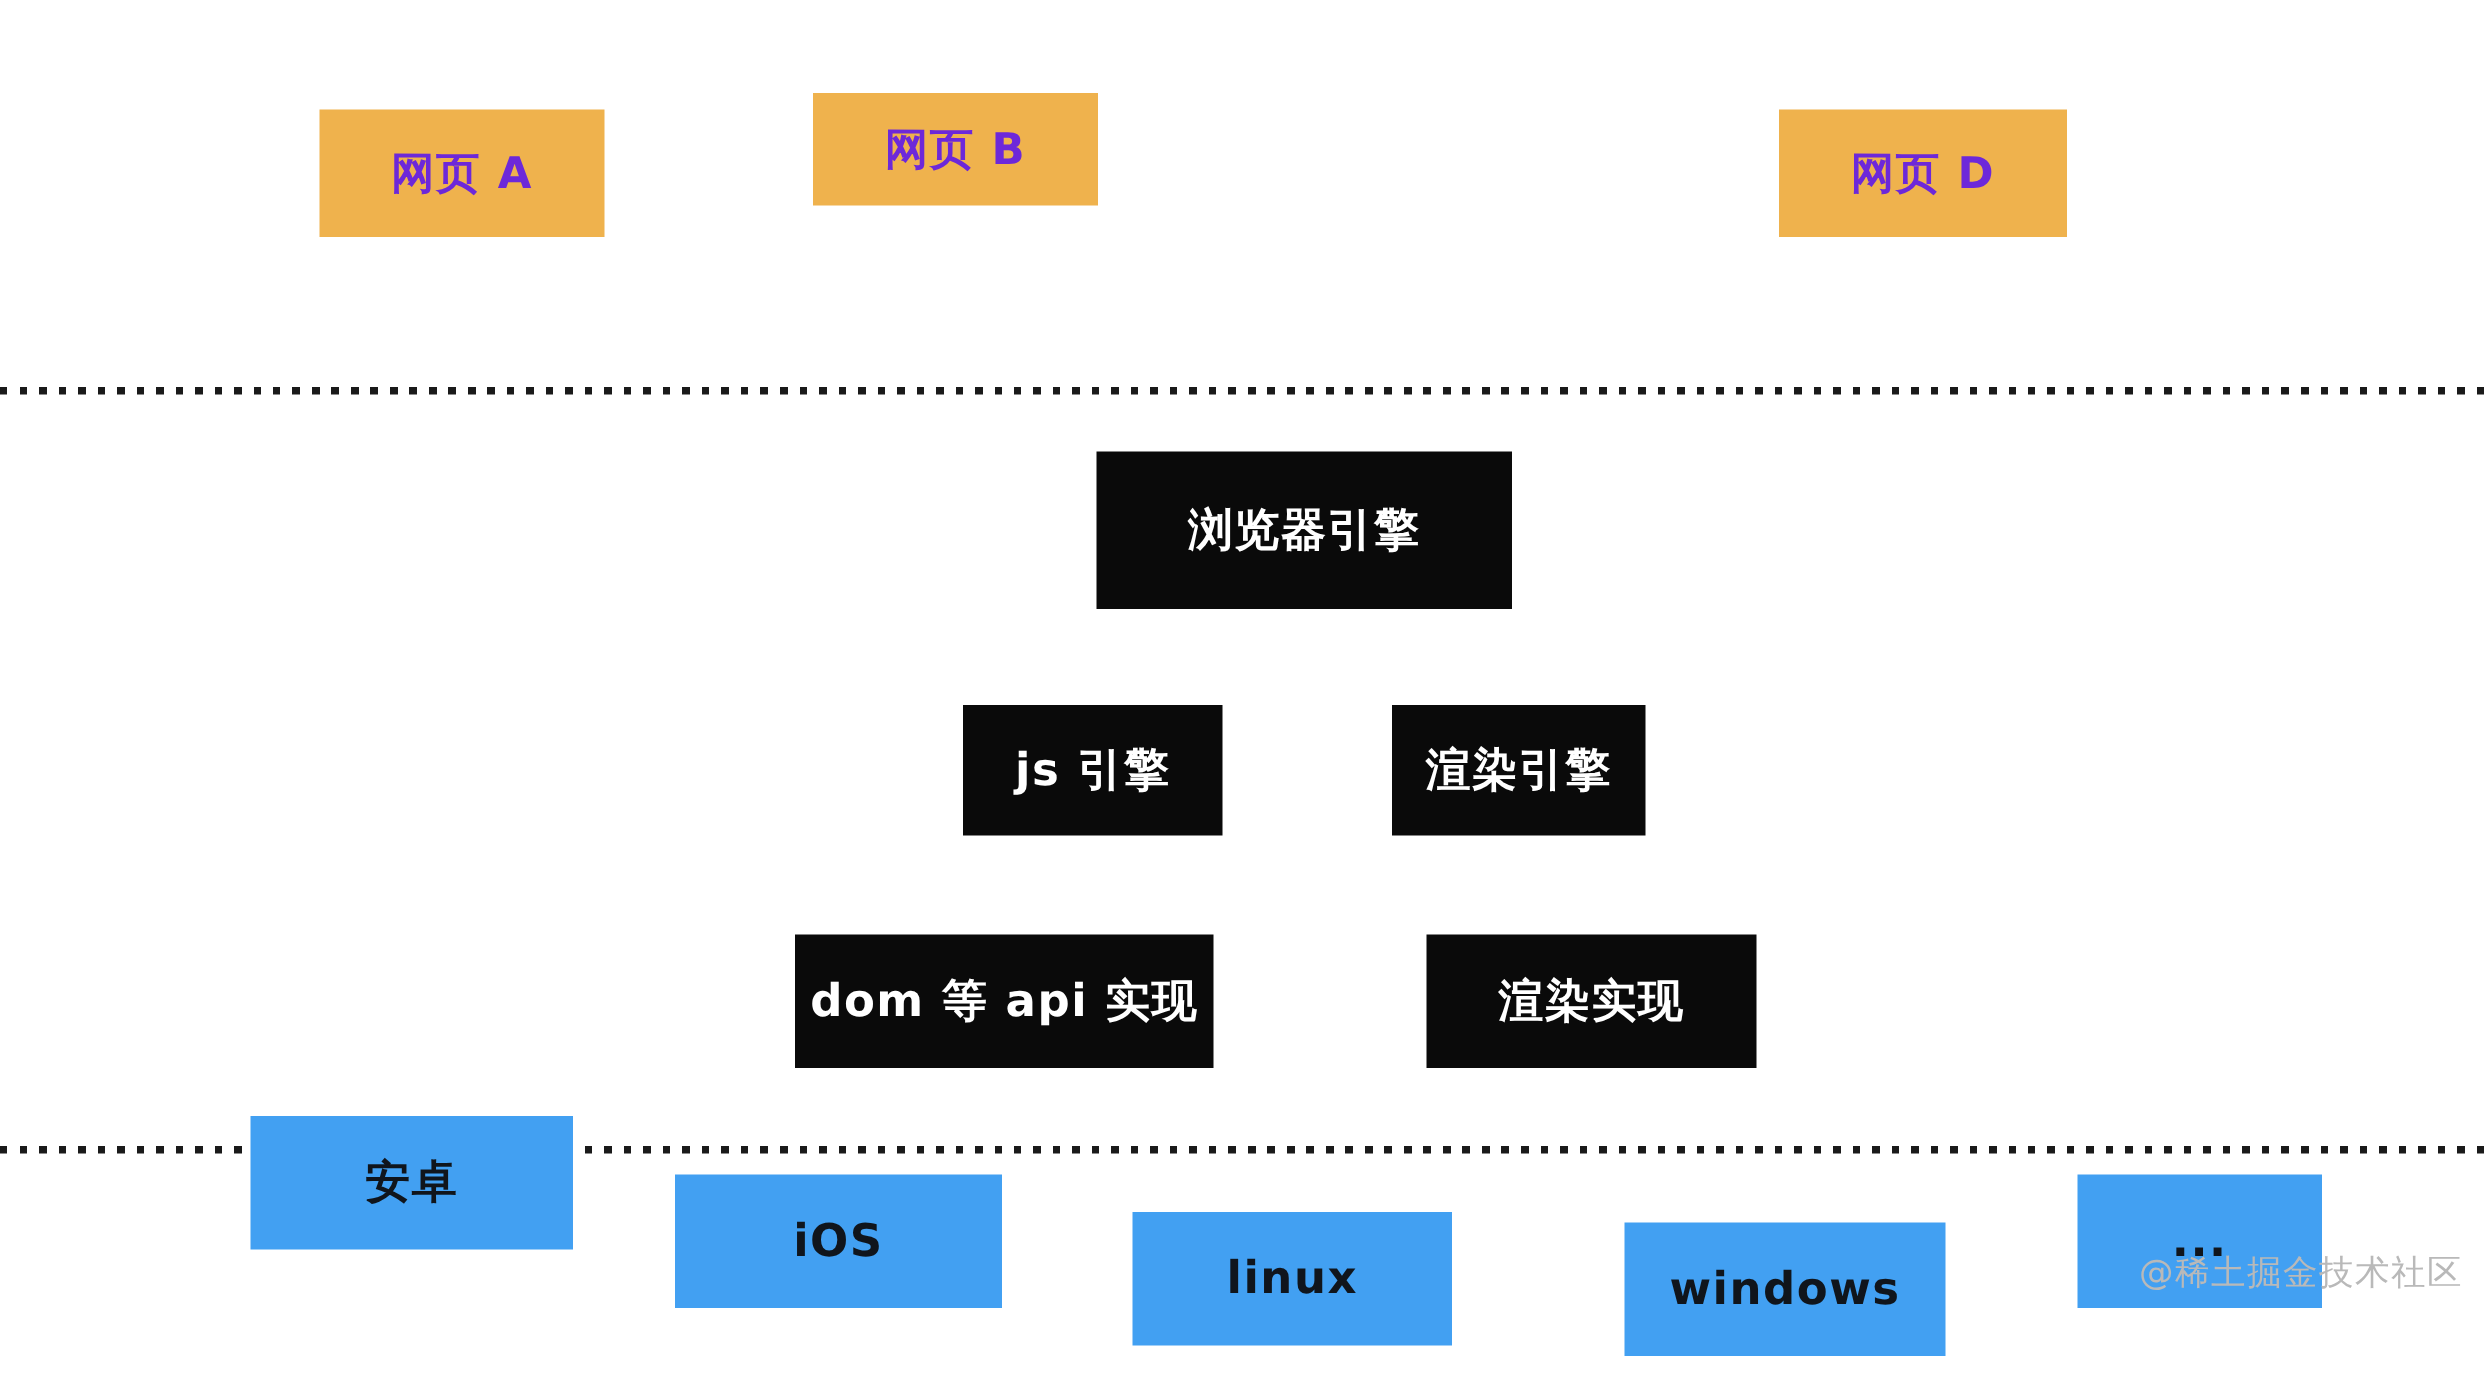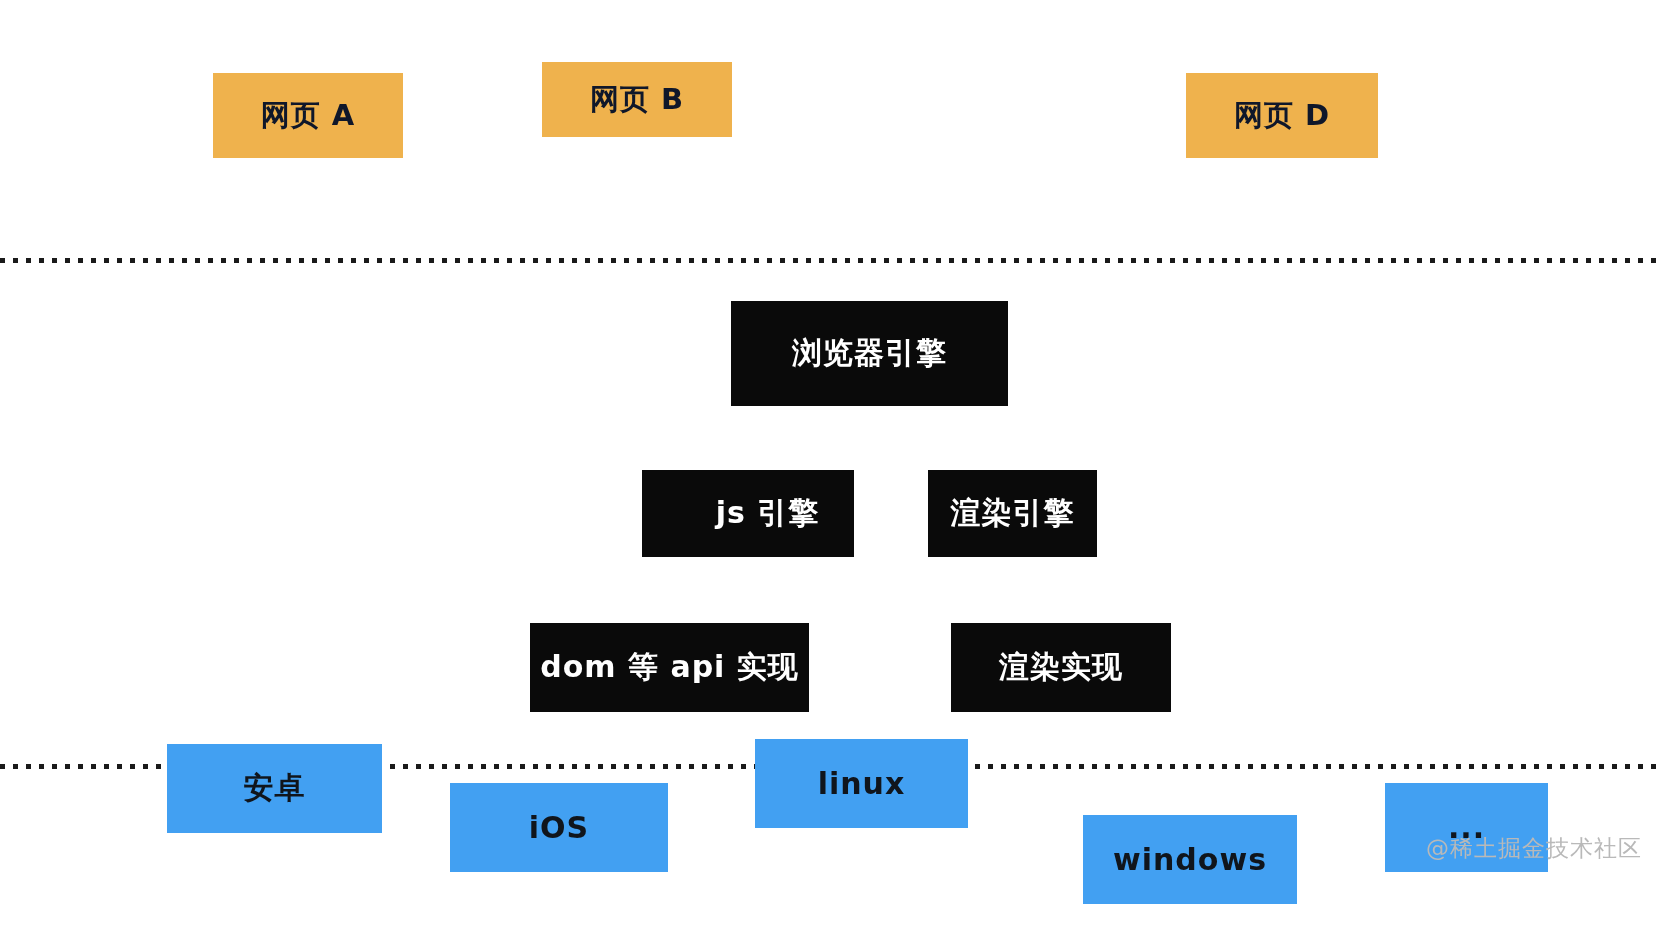--- a/index.html
+++ b/index.html
@@ -19,21 +19,21 @@
     position: absolute;
     display: flex;
     align-items: center;
     justify-content: center;
     font-weight: bold;
     letter-spacing: 1px;
     white-space: nowrap;
   }
   .orange {
     background: var(--web_page_box, #efb24d);
-    color: #0f172a;
+    color: #6d28d9;
     font-size: 29px;
   }
   .black {
     background: var(--engine_box, #0a0a0a);
     color: #ffffff;
     font-size: 30px;
   }
   .blue {
     background: var(--platform_box, #42a0f2);
     color: #10151c;
@@ -65,33 +65,33 @@
   .wp-b { left: 542px;  top: 62px; width: 190px; height: 75px; }
   .wp-c { left: 851px;  top: 73px; width: 190px; height: 85px; }
   .wp-d { left: 1186px; top: 73px; width: 192px; height: 85px; }
 
   .dotted-1 { top: 258px; }
 
   
   .browser-engine { left: 731px; top: 301px; width: 277px; height: 105px; }
 
   
-  .js-engine     { left: 642px; top: 470px; width: 173px; height: 87px; padding-left: 39px; }
+  .js-engine     { left: 642px; top: 470px; width: 173px; height: 87px; }
   .render-engine { left: 928px; top: 470px; width: 169px; height: 87px; }
 
   
   .dom-impl    { left: 530px; top: 623px; width: 279px; height: 89px; }
   .render-impl { left: 951px; top: 623px; width: 220px; height: 89px; }
 
   .dotted-2 { top: 764px; }
 
   
   .plat-android { left: 167px;  top: 744px; width: 215px; height: 89px; }
   .plat-ios     { left: 450px;  top: 783px; width: 218px; height: 89px; text-align: center; }
-  .plat-linux   { left: 755px;  top: 739px; width: 213px; height: 89px; }
+  .plat-linux   { left: 755px;  top: 808px; width: 213px; height: 89px; }
   .plat-windows { left: 1083px; top: 783px; width: 214px; height: 89px; margin-top: 32px; }
   .plat-more    { left: 1385px; top: 783px; width: 163px; height: 89px; }
 </style>
 </head>
 <body>
 
 <div class="canvas">
 
   <div class="box orange wp-a">网页 A</div>
   <div class="box orange wp-b">网页 B</div>

